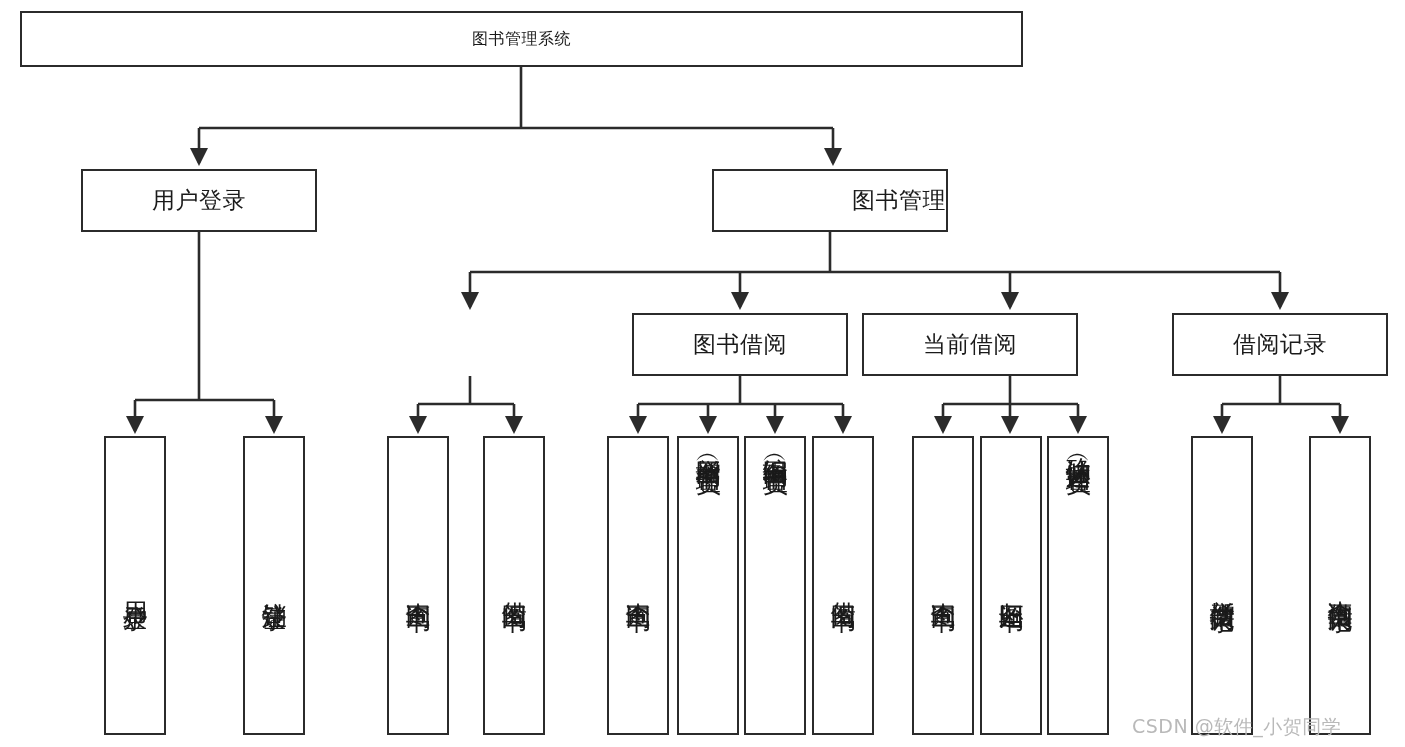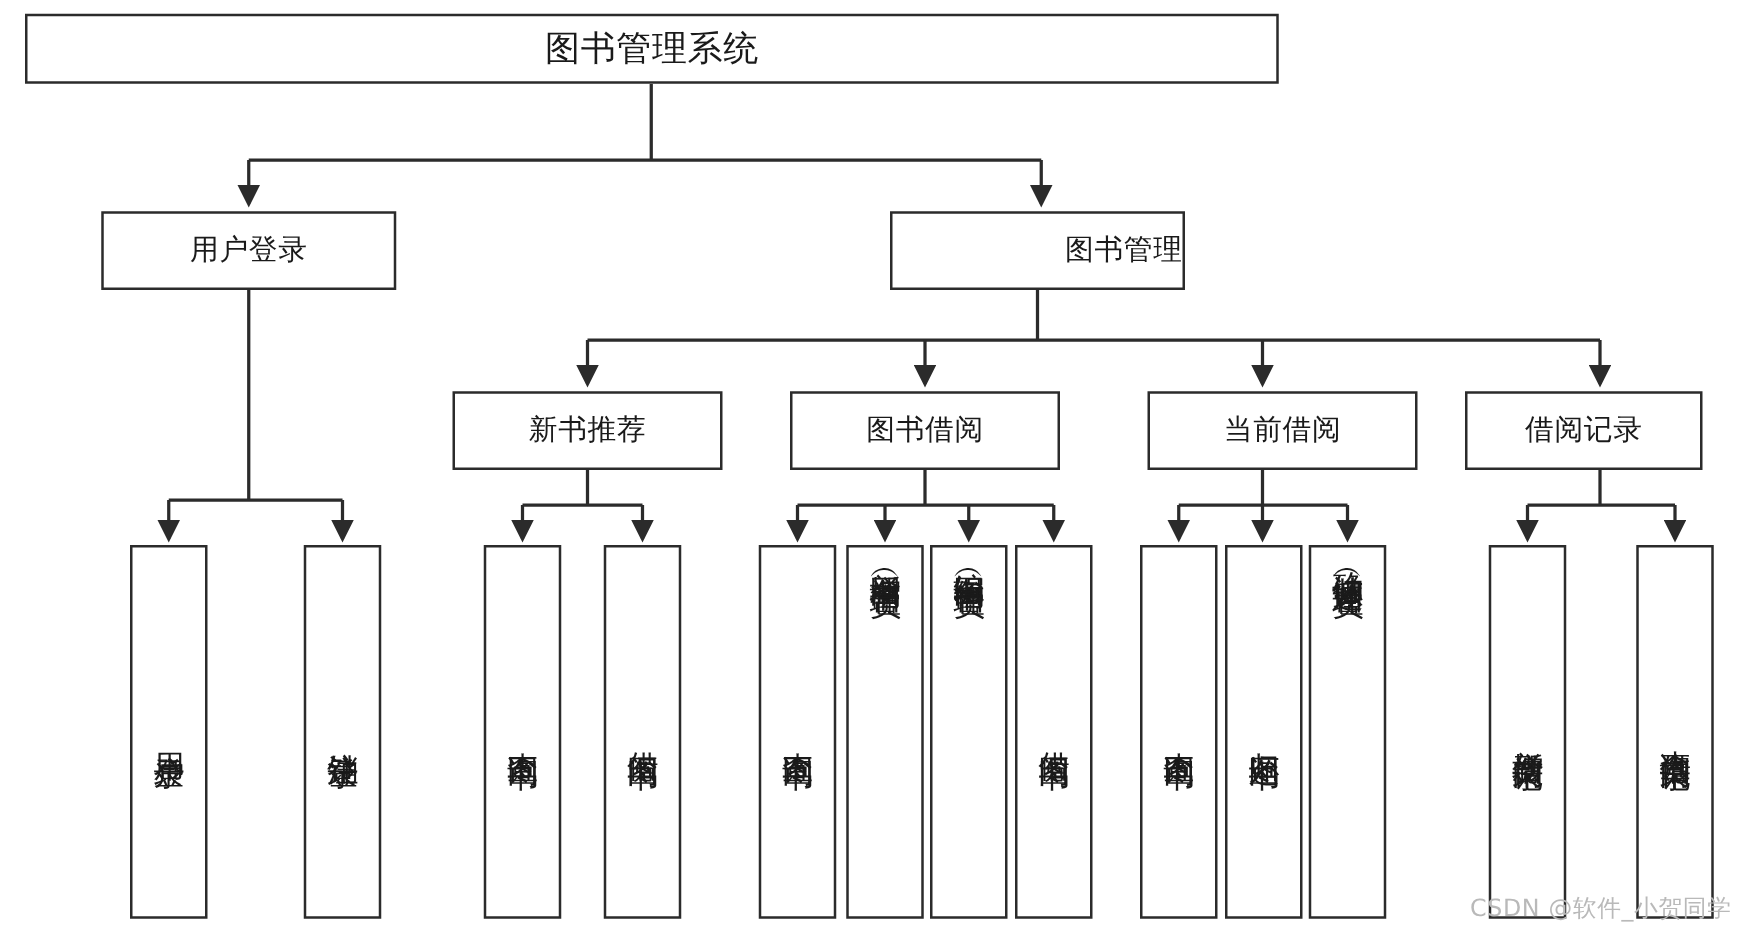--- a/index.html
+++ b/index.html
@@ -40,21 +40,21 @@
     color: #1a1a1a;
     text-align: center;
     line-height: 1.18;
     white-space: pre;
   }
   
   .node.h .label {
     font-size: 23px;
     letter-spacing: 0.5px;
   }
-  .node.root .label { font-size: 28px; }
+  .node.root .label { font-size: 16px; }
   
   .node.v {
     align-items: flex-start;
     padding-top: 0;
   }
   .node.v .label {
     writing-mode: vertical-rl;
     text-orientation: upright;
     font-size: 25px;
     line-height: 1.02;
@@ -126,30 +126,27 @@
     <span class="label">图书管理系统</span>
   </div>
 
   <div class="node h" style="left:81px; top:169px; width:236px; height:63px;">
     <span class="label">用户登录</span>
   </div>
   <div class="node h" style="left:712px; top:169px; width:236px; height:63px;justify-content:flex-end;">
     <span class="label">图书管理</span>
   </div>
 
-  <div class="node h" style="left:362px; top:313px; width:216px; height:63px;">
-    <span class="label">新书推荐</span>
-  </div>
   <div class="node h" style="left:632px; top:313px; width:216px; height:63px;align-items:center;">
     <span class="label">图书借阅</span>
   </div>
-  <div class="node h" style="left:918px; top:313px; width:216px; height:63px;">
+  <div class="node h" style="left:862px; top:313px; width:216px; height:63px;">
     <span class="label">当前借阅</span>
   </div>
-  <div class="node h" style="left:1172px; top:313px; width:190px; height:63px;">
+  <div class="node h" style="left:1172px; top:313px; width:216px; height:63px;">
     <span class="label">借阅记录</span>
   </div>
 
   <div class="node v mid" style="left:104px; top:436px; width:62px; height:299px;">
     <span class="label">用户登录</span>
   </div>
   <div class="node v mid" style="left:243px; top:436px; width:62px; height:299px;">
     <span class="label">注销登录</span>
   </div>
 
@@ -183,15 +180,15 @@
     <span class="label">确认归还（管理员）</span>
   </div>
 
   <div class="node v mid" style="left:1191px; top:436px; width:62px; height:299px;">
     <span class="label">新增借阅记录</span>
   </div>
   <div class="node v mid" style="left:1309px; top:436px; width:62px; height:299px;">
     <span class="label">查询借阅记录</span>
   </div>
 
-  <div class="watermark" style="left:1176px; top:714px;">CSDN @软件_小贺同学</div>
+  <div class="watermark" style="left:1132px; top:714px;">CSDN @软件_小贺同学</div>
 
 </div>
 
 </body></html>

